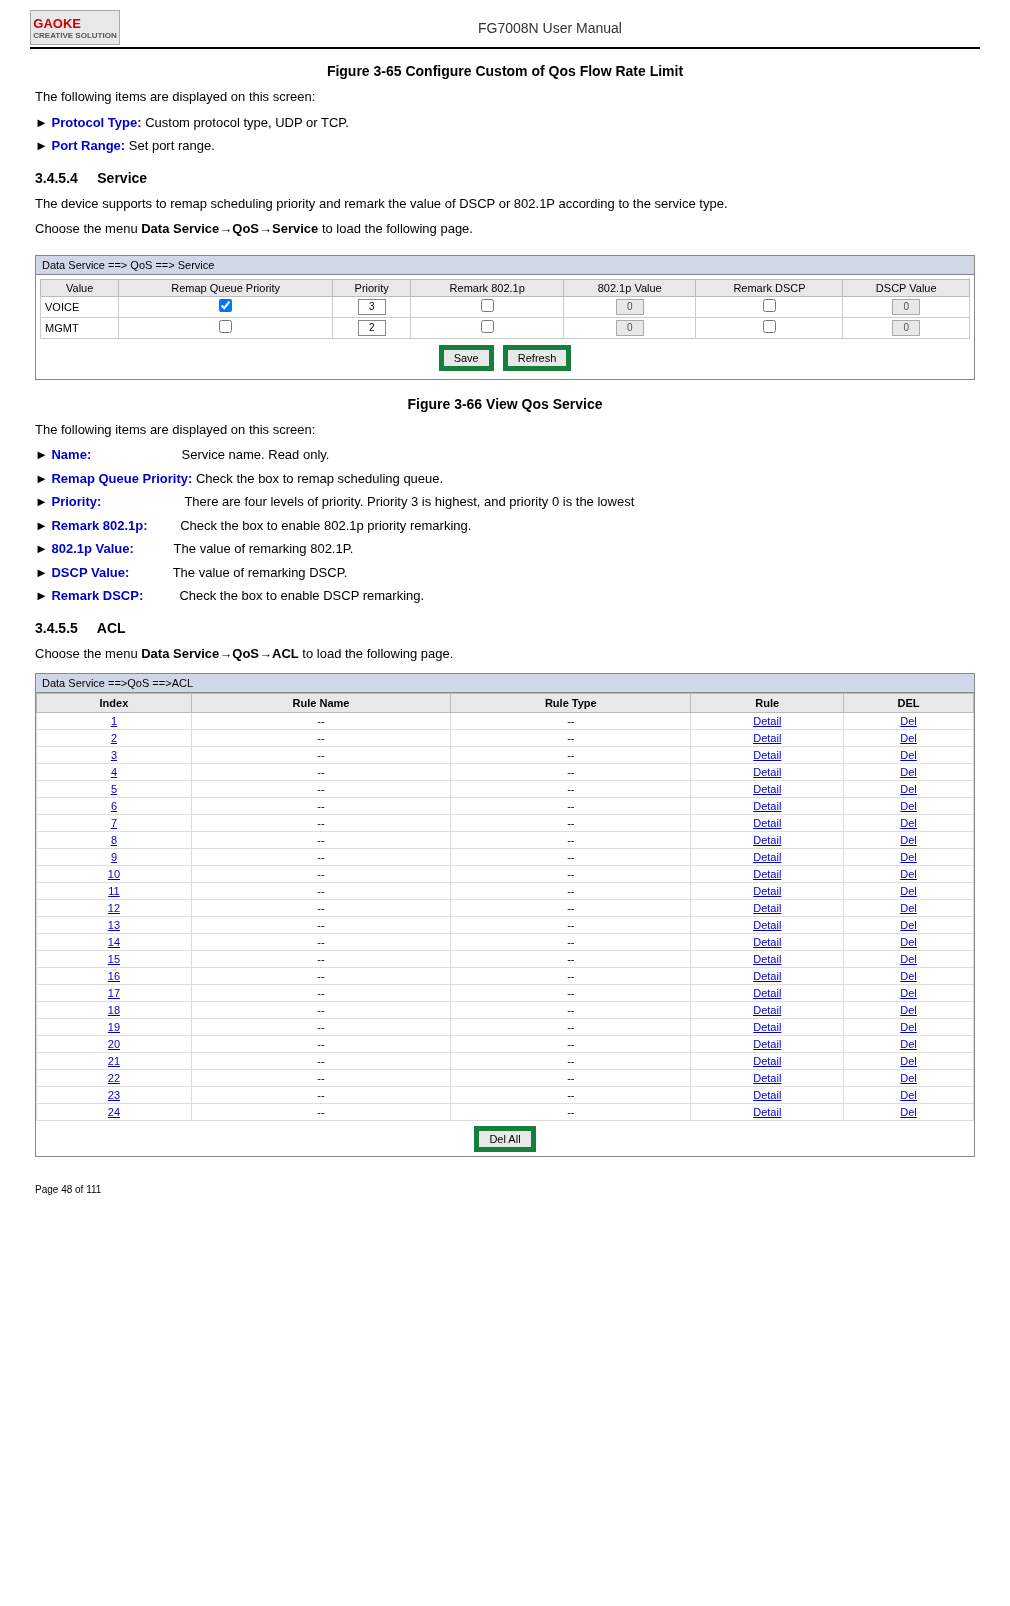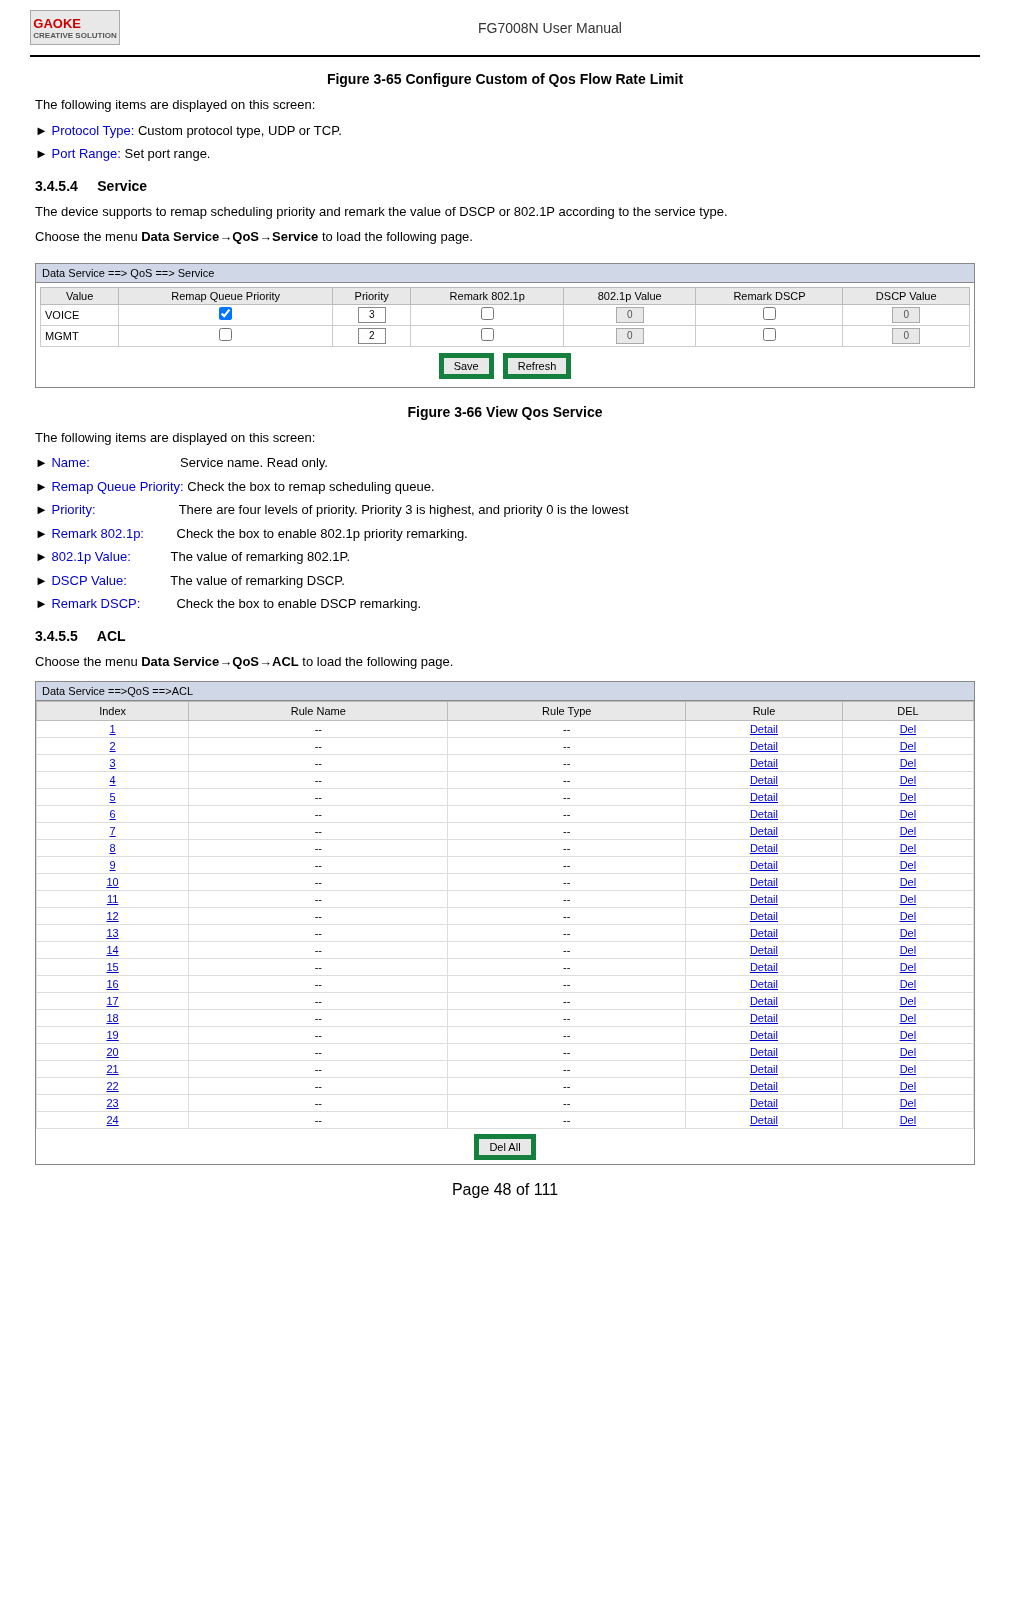--- a/index.html
+++ b/index.html
@@ -8,21 +8,21 @@
       font-size: 13px;
       color: #000;
       background: #fff;
       width: 1010px;
       padding: 10px 30px 20px 30px;
     }
     .header-bar {
       display: flex;
       align-items: center;
       border-bottom: 2px solid #000;
-      padding-bottom: 10px;
+      padding-bottom: 2px;
       margin-bottom: 10px;
     }
     .logo-box {
       width: 90px;
       height: 35px;
       background: #e8e8e8;
       border: 1px solid #aaa;
       display: flex;
       align-items: center;
       justify-content: center;
@@ -49,21 +49,21 @@
     p {
       margin: 6px 0;
       line-height: 1.5;
     }
     .bullet {
       margin: 4px 0 4px 0;
       line-height: 1.5;
     }
     .bullet-label {
       color: #0000cc;
-      font-weight: normal;
+      font-weight: bold;
     }
     .section-heading {
       font-size: 14px;
       font-weight: bold;
       margin: 14px 0 8px 0;
     }
     
     .qos-frame {
       border: 1px solid #888;
       margin: 16px 0;
@@ -125,39 +125,38 @@
     .acl-table {
       width: 100%;
       border-collapse: collapse;
       font-size: 11px;
     }
     .acl-table th {
       background: #e8e8e8;
       border: 1px solid #bbb;
       padding: 3px 6px;
       text-align: center;
-      font-weight: normal;
+      font-weight: bold;
     }
     .acl-table td {
       border: 1px solid #ddd;
       padding: 2px 6px;
       text-align: center;
     }
     .acl-table td a {
       color: #0000cc;
       text-decoration: underline;
     }
     .acl-btn-row {
       text-align: center;
       padding: 5px 0 4px 0;
     }
     .page-footer {
-      text-align: center;
-      margin-top: 16px;
-      font-size: 16px;
+      margin-top: 27px;
+      font-size: 10px;
     }
   </style>
 </head>
 <body>
 
 <div class="header-bar">
   <div class="logo-box">
     <div>
       <div style="font-size:13px;font-weight:bold;color:#c00;">GAOKE</div>
       <div style="font-size:8px;color:#555;">CREATIVE SOLUTION</div>

